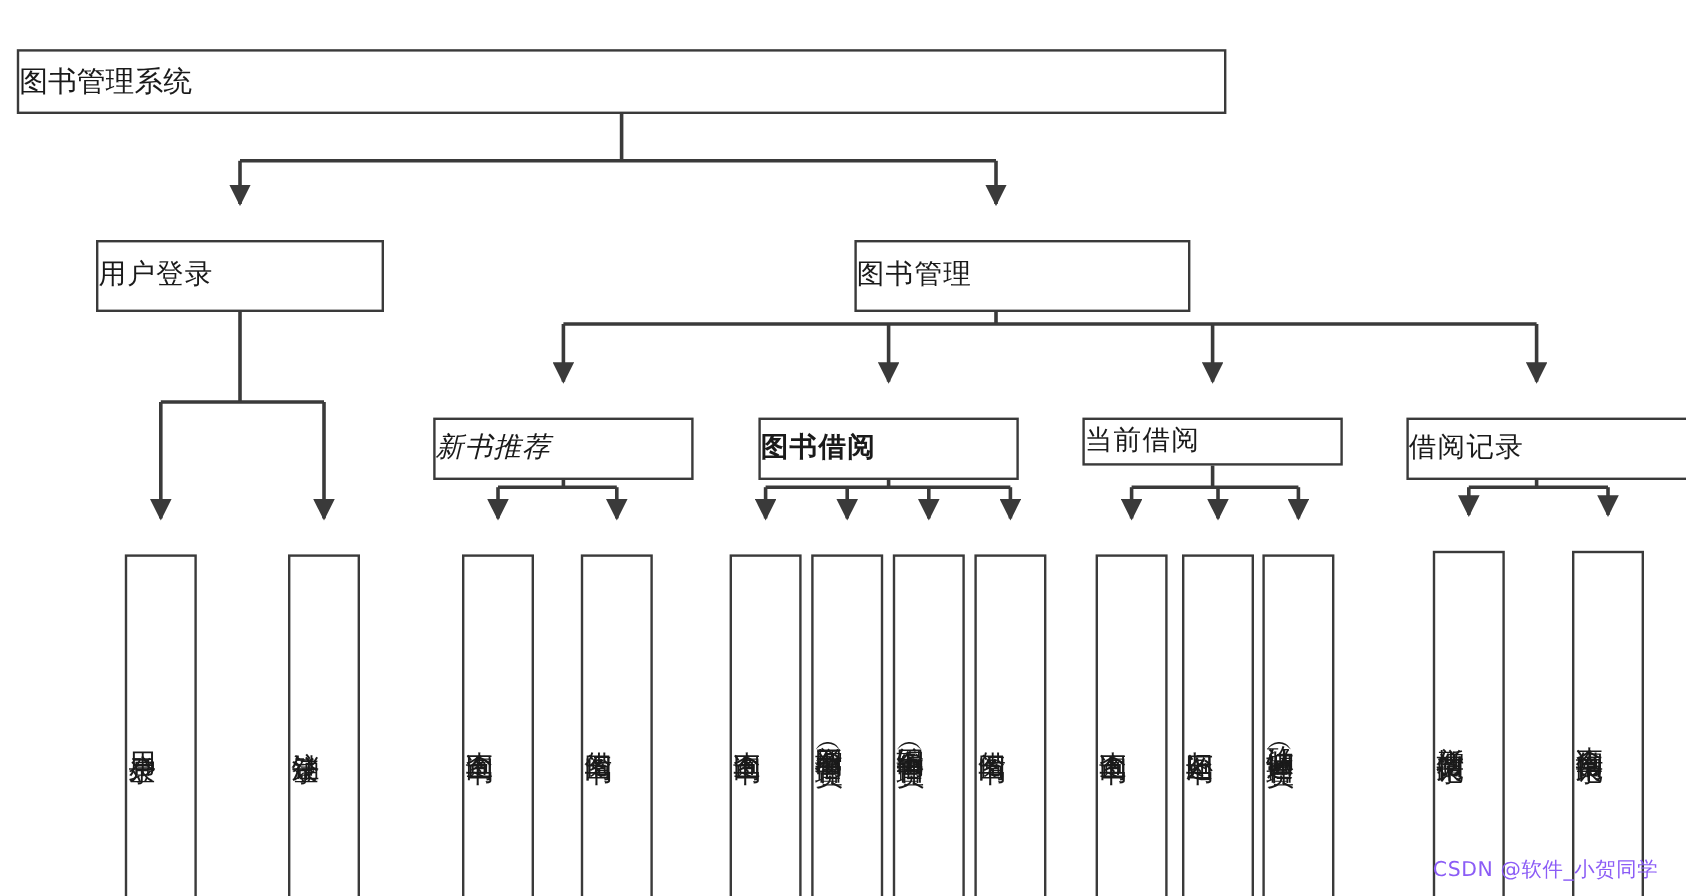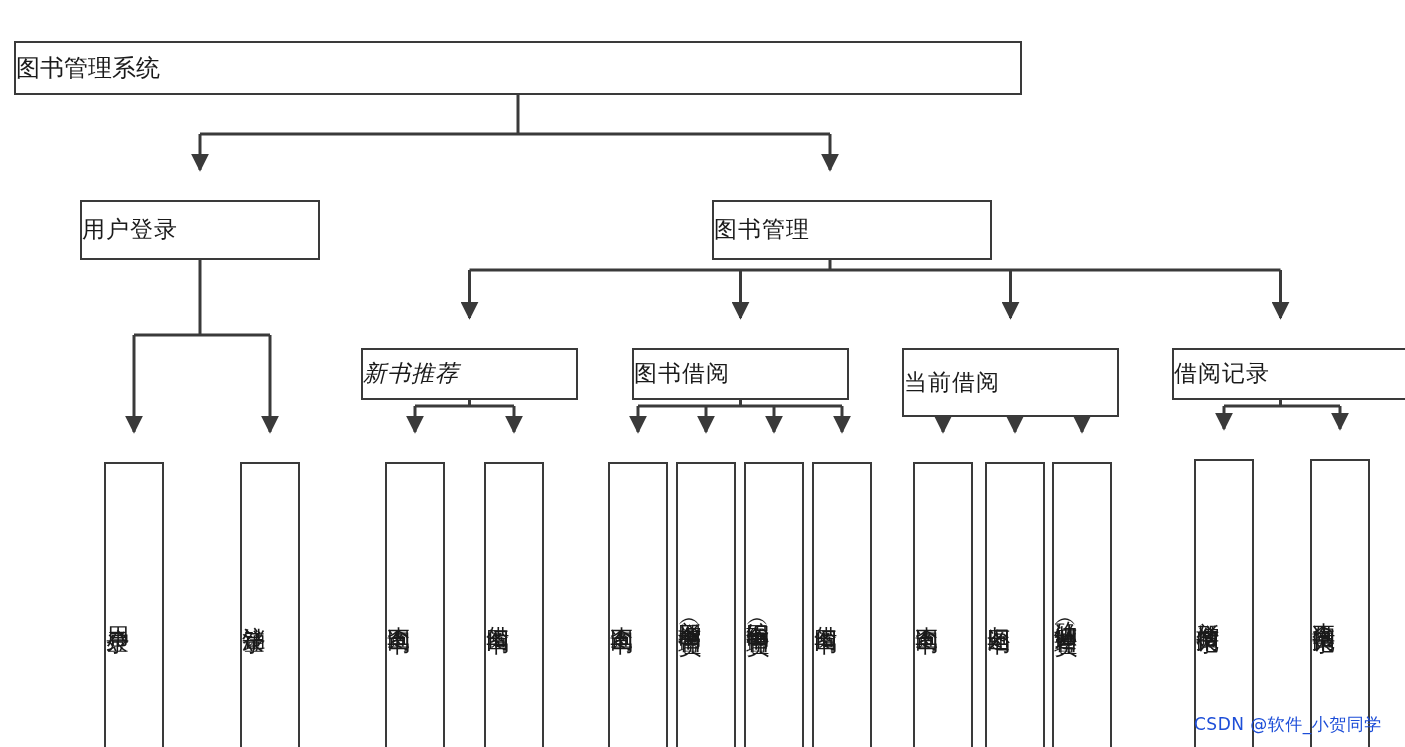--- a/index.html
+++ b/index.html
@@ -51,21 +51,21 @@
   }
   .node.leaf .vtext {
     writing-mode: vertical-rl;
     text-orientation: upright;
     white-space: nowrap;
     display: block;
   }
   .watermark {
     position: absolute;
     font-size: 17px;
-    color: #1d4ed8;
+    color: #8b5cf6;
     letter-spacing: 0.5px;
     white-space: nowrap;
     font-family: "DejaVu Sans", "Liberation Sans", sans-serif;
   }
 </style>
 </head>
 <body>
 
 <div id="canvas">
 
@@ -130,36 +130,36 @@
       </div>
       <div class="node h" style="left: 361px; top: 320px; width: 217px; height: 52px; font-style: italic;">
         <span>新书推荐</span>
       </div>
       <div class="node leaf" style="left: 385px; top: 434px; width: 60px; height: 299px;">
         <span class="vtext">查询图书</span>
       </div>
       <div class="node leaf" style="left: 484px; top: 434px; width: 60px; height: 299px;">
         <span class="vtext">借阅图书</span>
       </div>
-      <div class="node h" style="left: 632px; top: 320px; width: 217px; height: 52px;">
+      <div class="node h" style="left: 632px; top: 320px; width: 217px; height: 52px; font-weight: bold;">
         <span>图书借阅</span>
       </div>
       <div class="node leaf" style="left: 608px; top: 434px; width: 60px; height: 299px;">
         <span class="vtext">查询图书</span>
       </div>
       <div class="node leaf" style="left: 676px; top: 434px; width: 60px; height: 299px;">
         <span class="vtext">新增图书（管理员）</span>
       </div>
       <div class="node leaf" style="left: 744px; top: 434px; width: 60px; height: 299px;">
         <span class="vtext">编辑图书（管理员）</span>
       </div>
       <div class="node leaf" style="left: 812px; top: 434px; width: 60px; height: 299px;">
         <span class="vtext">借阅图书</span>
       </div>
-      <div class="node h" style="left: 902px; top: 320px; width: 217px; height: 69px;">
+      <div class="node h" style="left: 902px; top: 320px; width: 217px; height: 40px;">
         <span>当前借阅</span>
       </div>
       <div class="node leaf" style="left: 913px; top: 434px; width: 60px; height: 299px;">
         <span class="vtext">查询图书</span>
       </div>
       <div class="node leaf" style="left: 985px; top: 434px; width: 60px; height: 299px;">
         <span class="vtext">归还图书</span>
       </div>
       <div class="node leaf" style="left: 1052px; top: 434px; width: 60px; height: 299px;">
         <span class="vtext">确认归还（管理员）</span>

